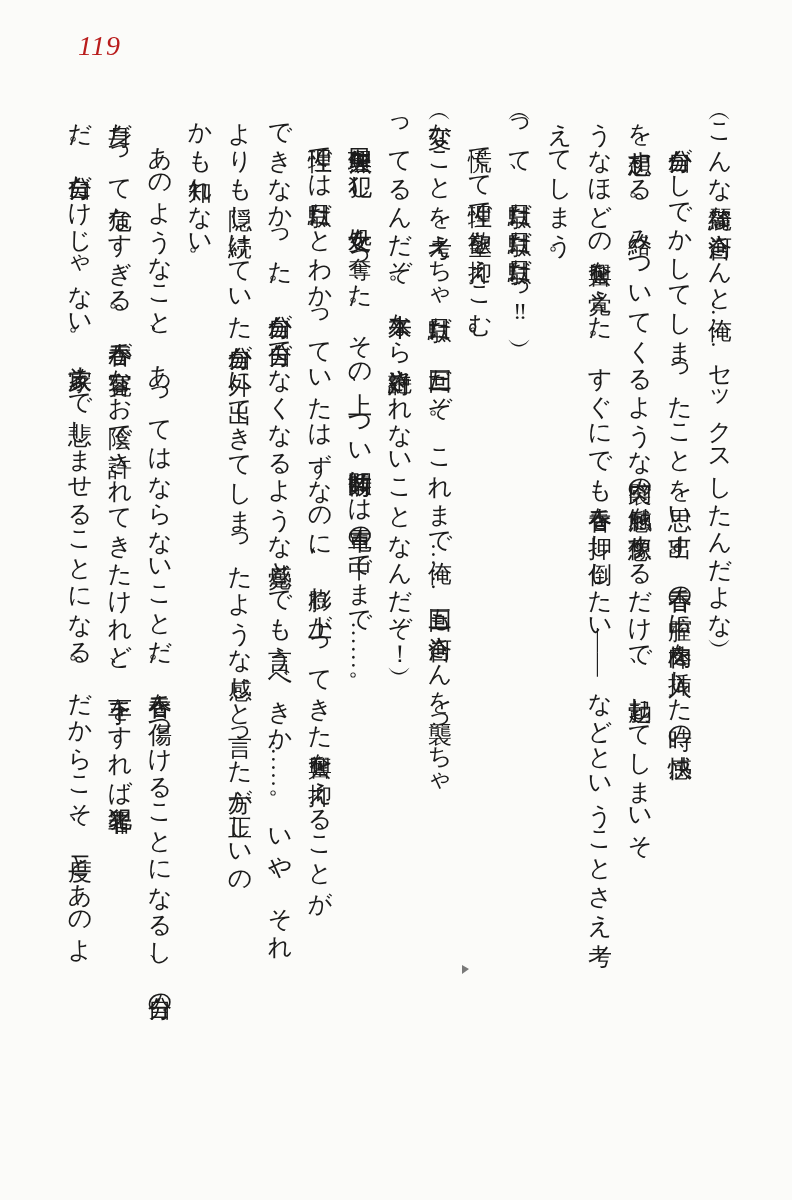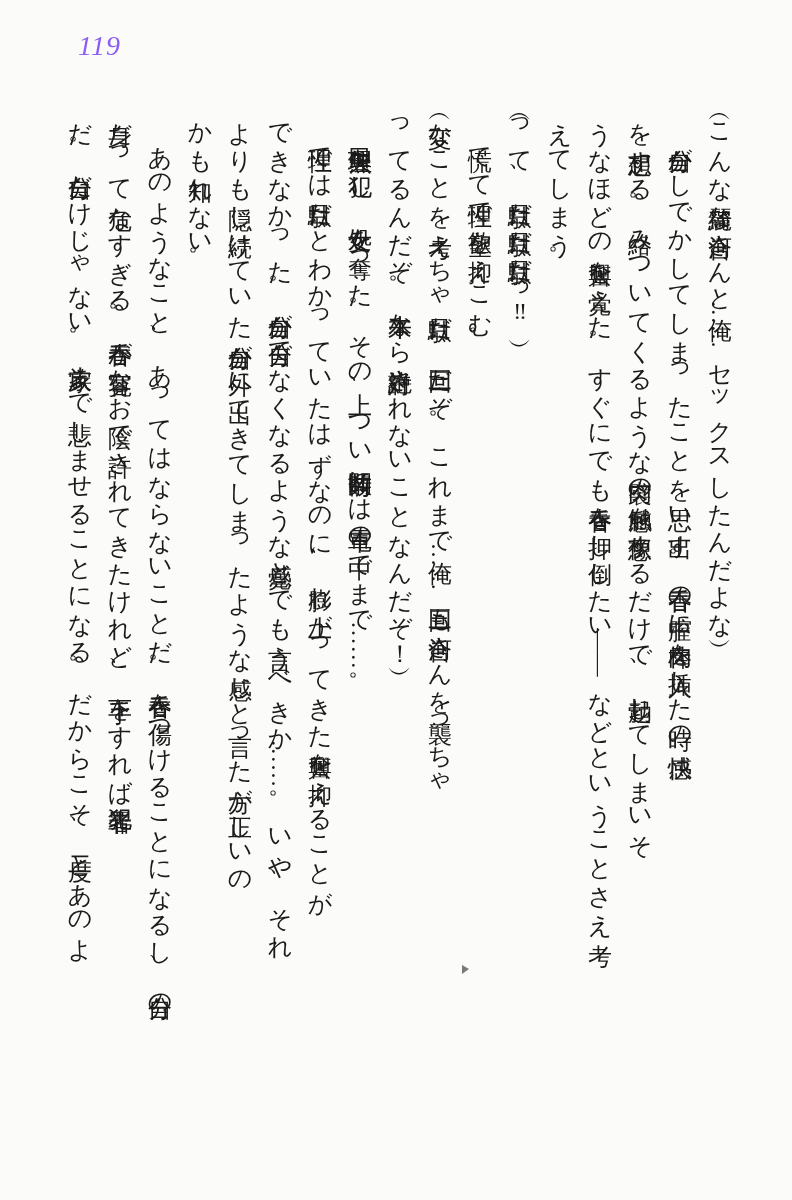--- a/index.html
+++ b/index.html
@@ -13,21 +13,21 @@
     background: #fbfbf9;
     overflow: hidden;
     font-family: "Liberation Serif", "DejaVu Serif", serif;
   }
   .page-number {
     position: absolute;
     top: 30px;
     left: 78px;
     font-size: 28px;
     font-style: italic;
-    color: #8b5cf6;
+    color: #b91c1c;
     letter-spacing: 1px;
   }
   .text-block {
     position: absolute;
     top: 106px;
     right: 52px;
     height: 942px;
     writing-mode: vertical-rl;
     text-orientation: mixed;
     font-size: 24px;

